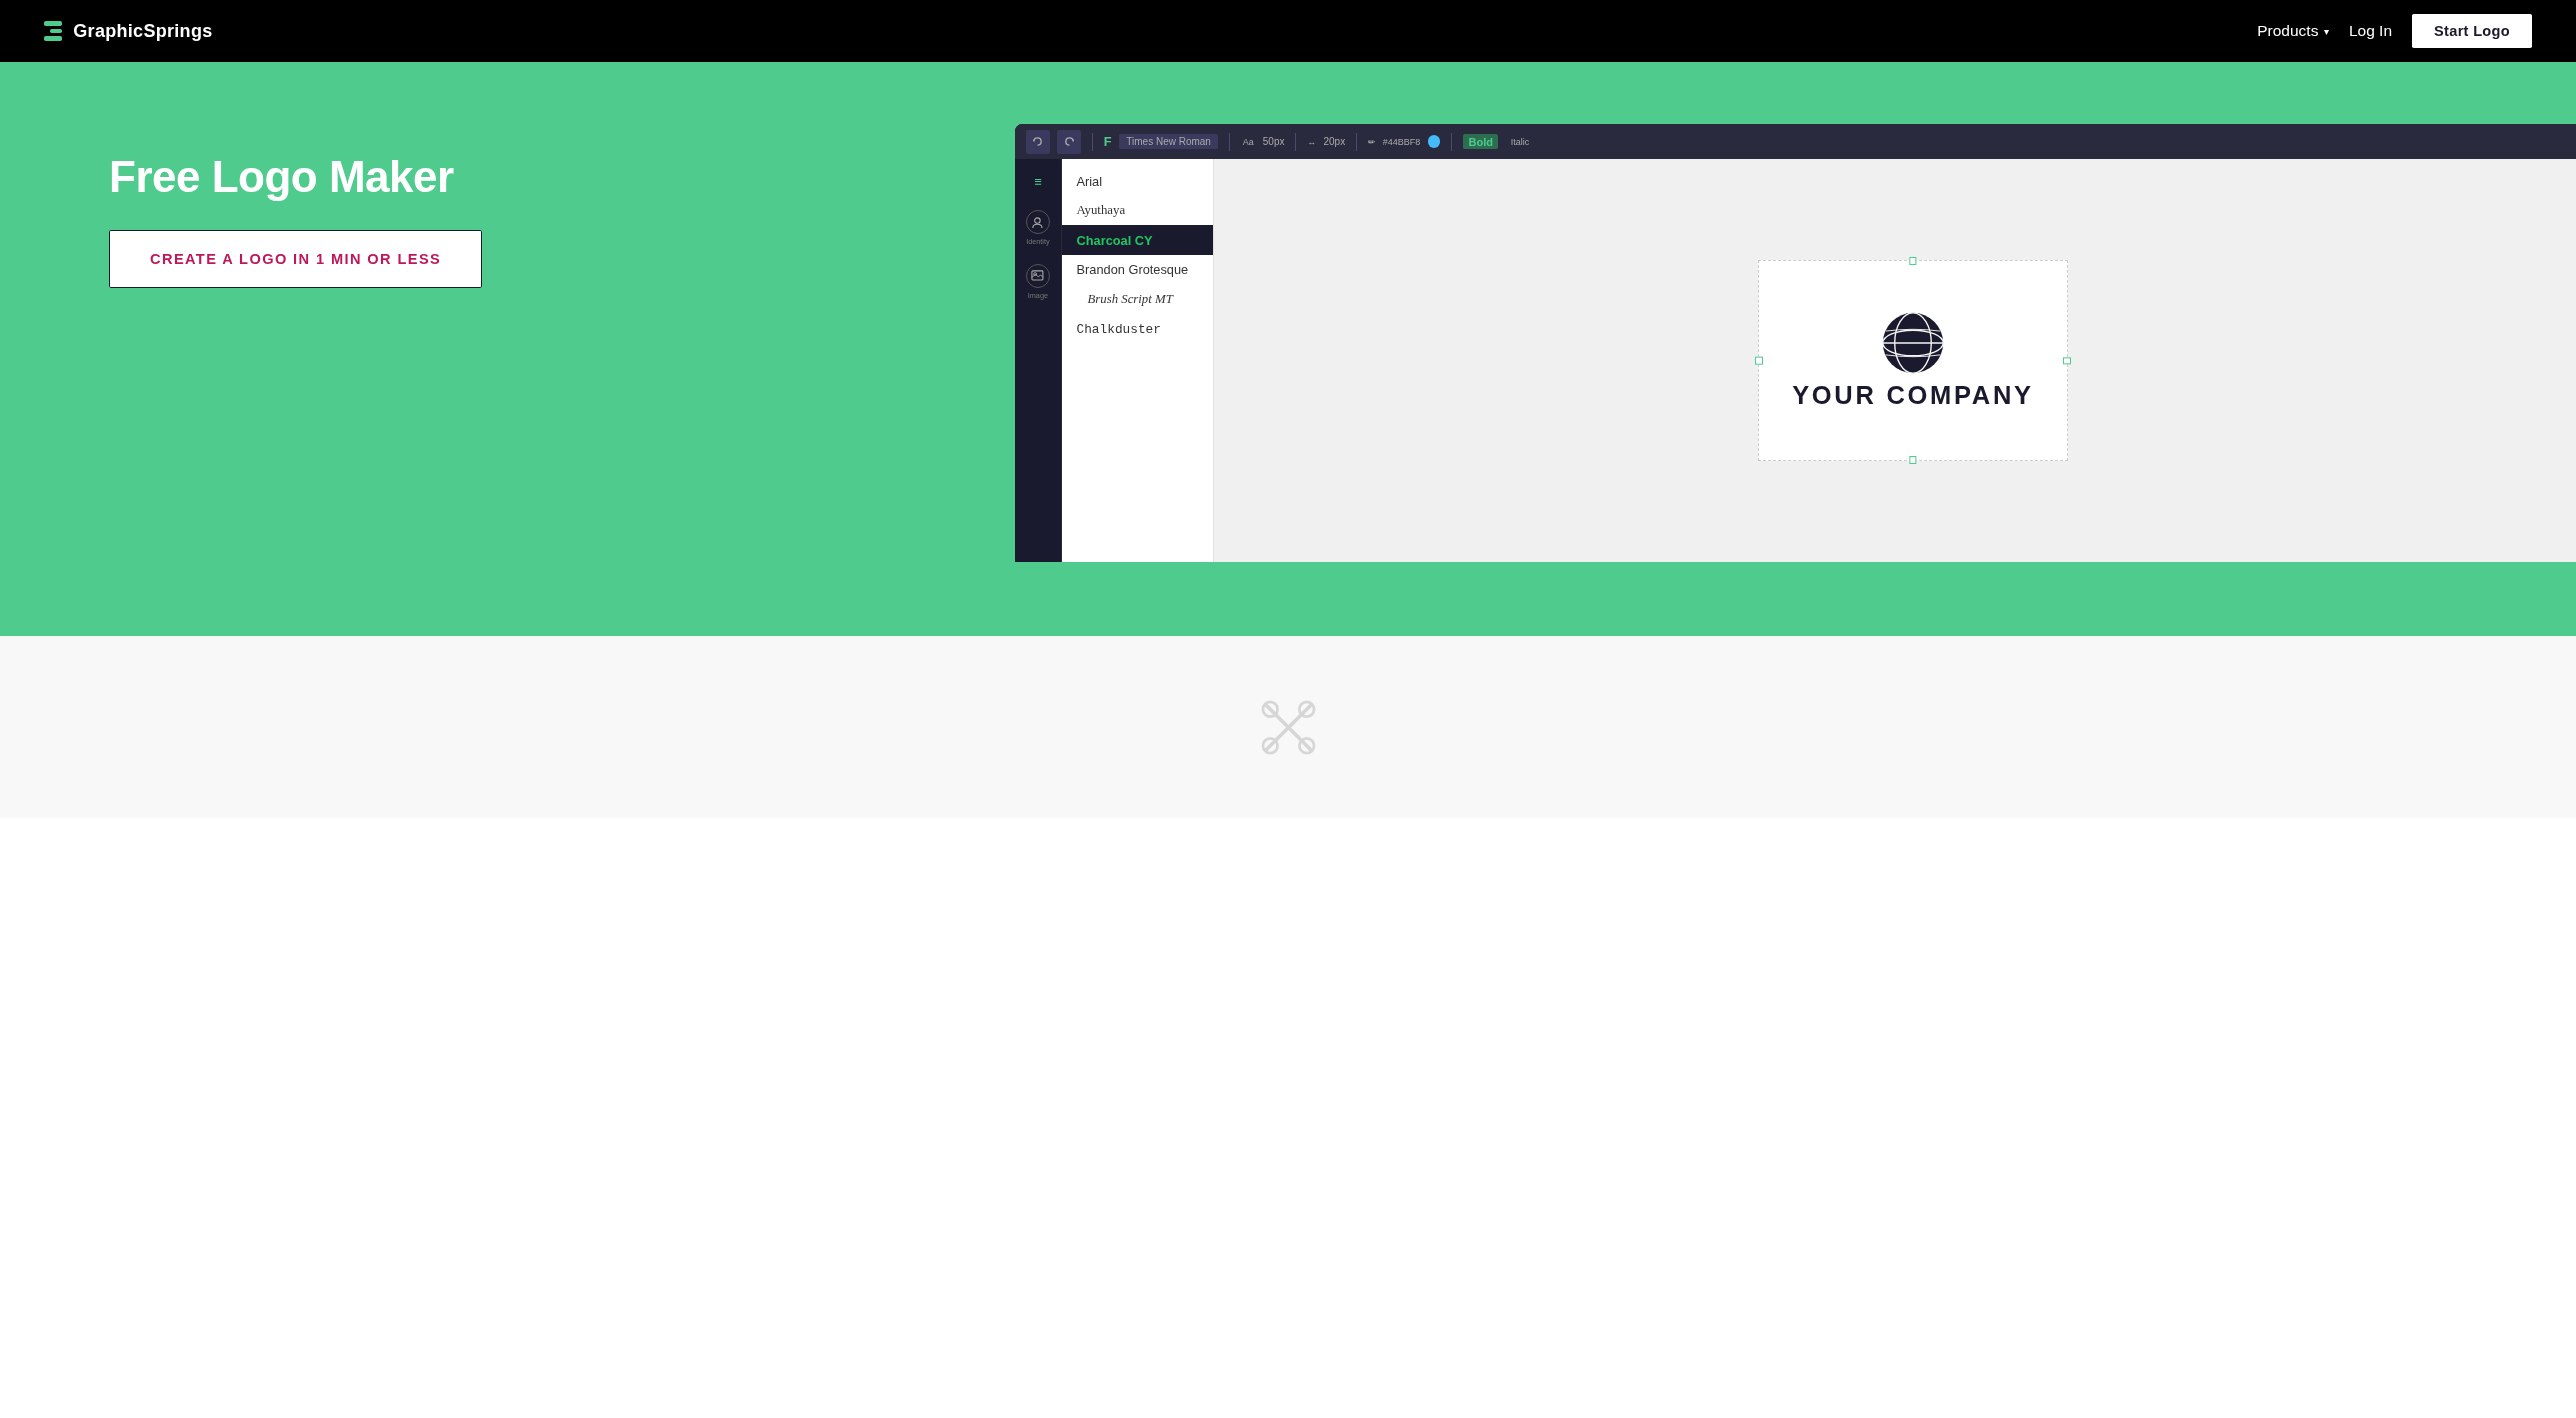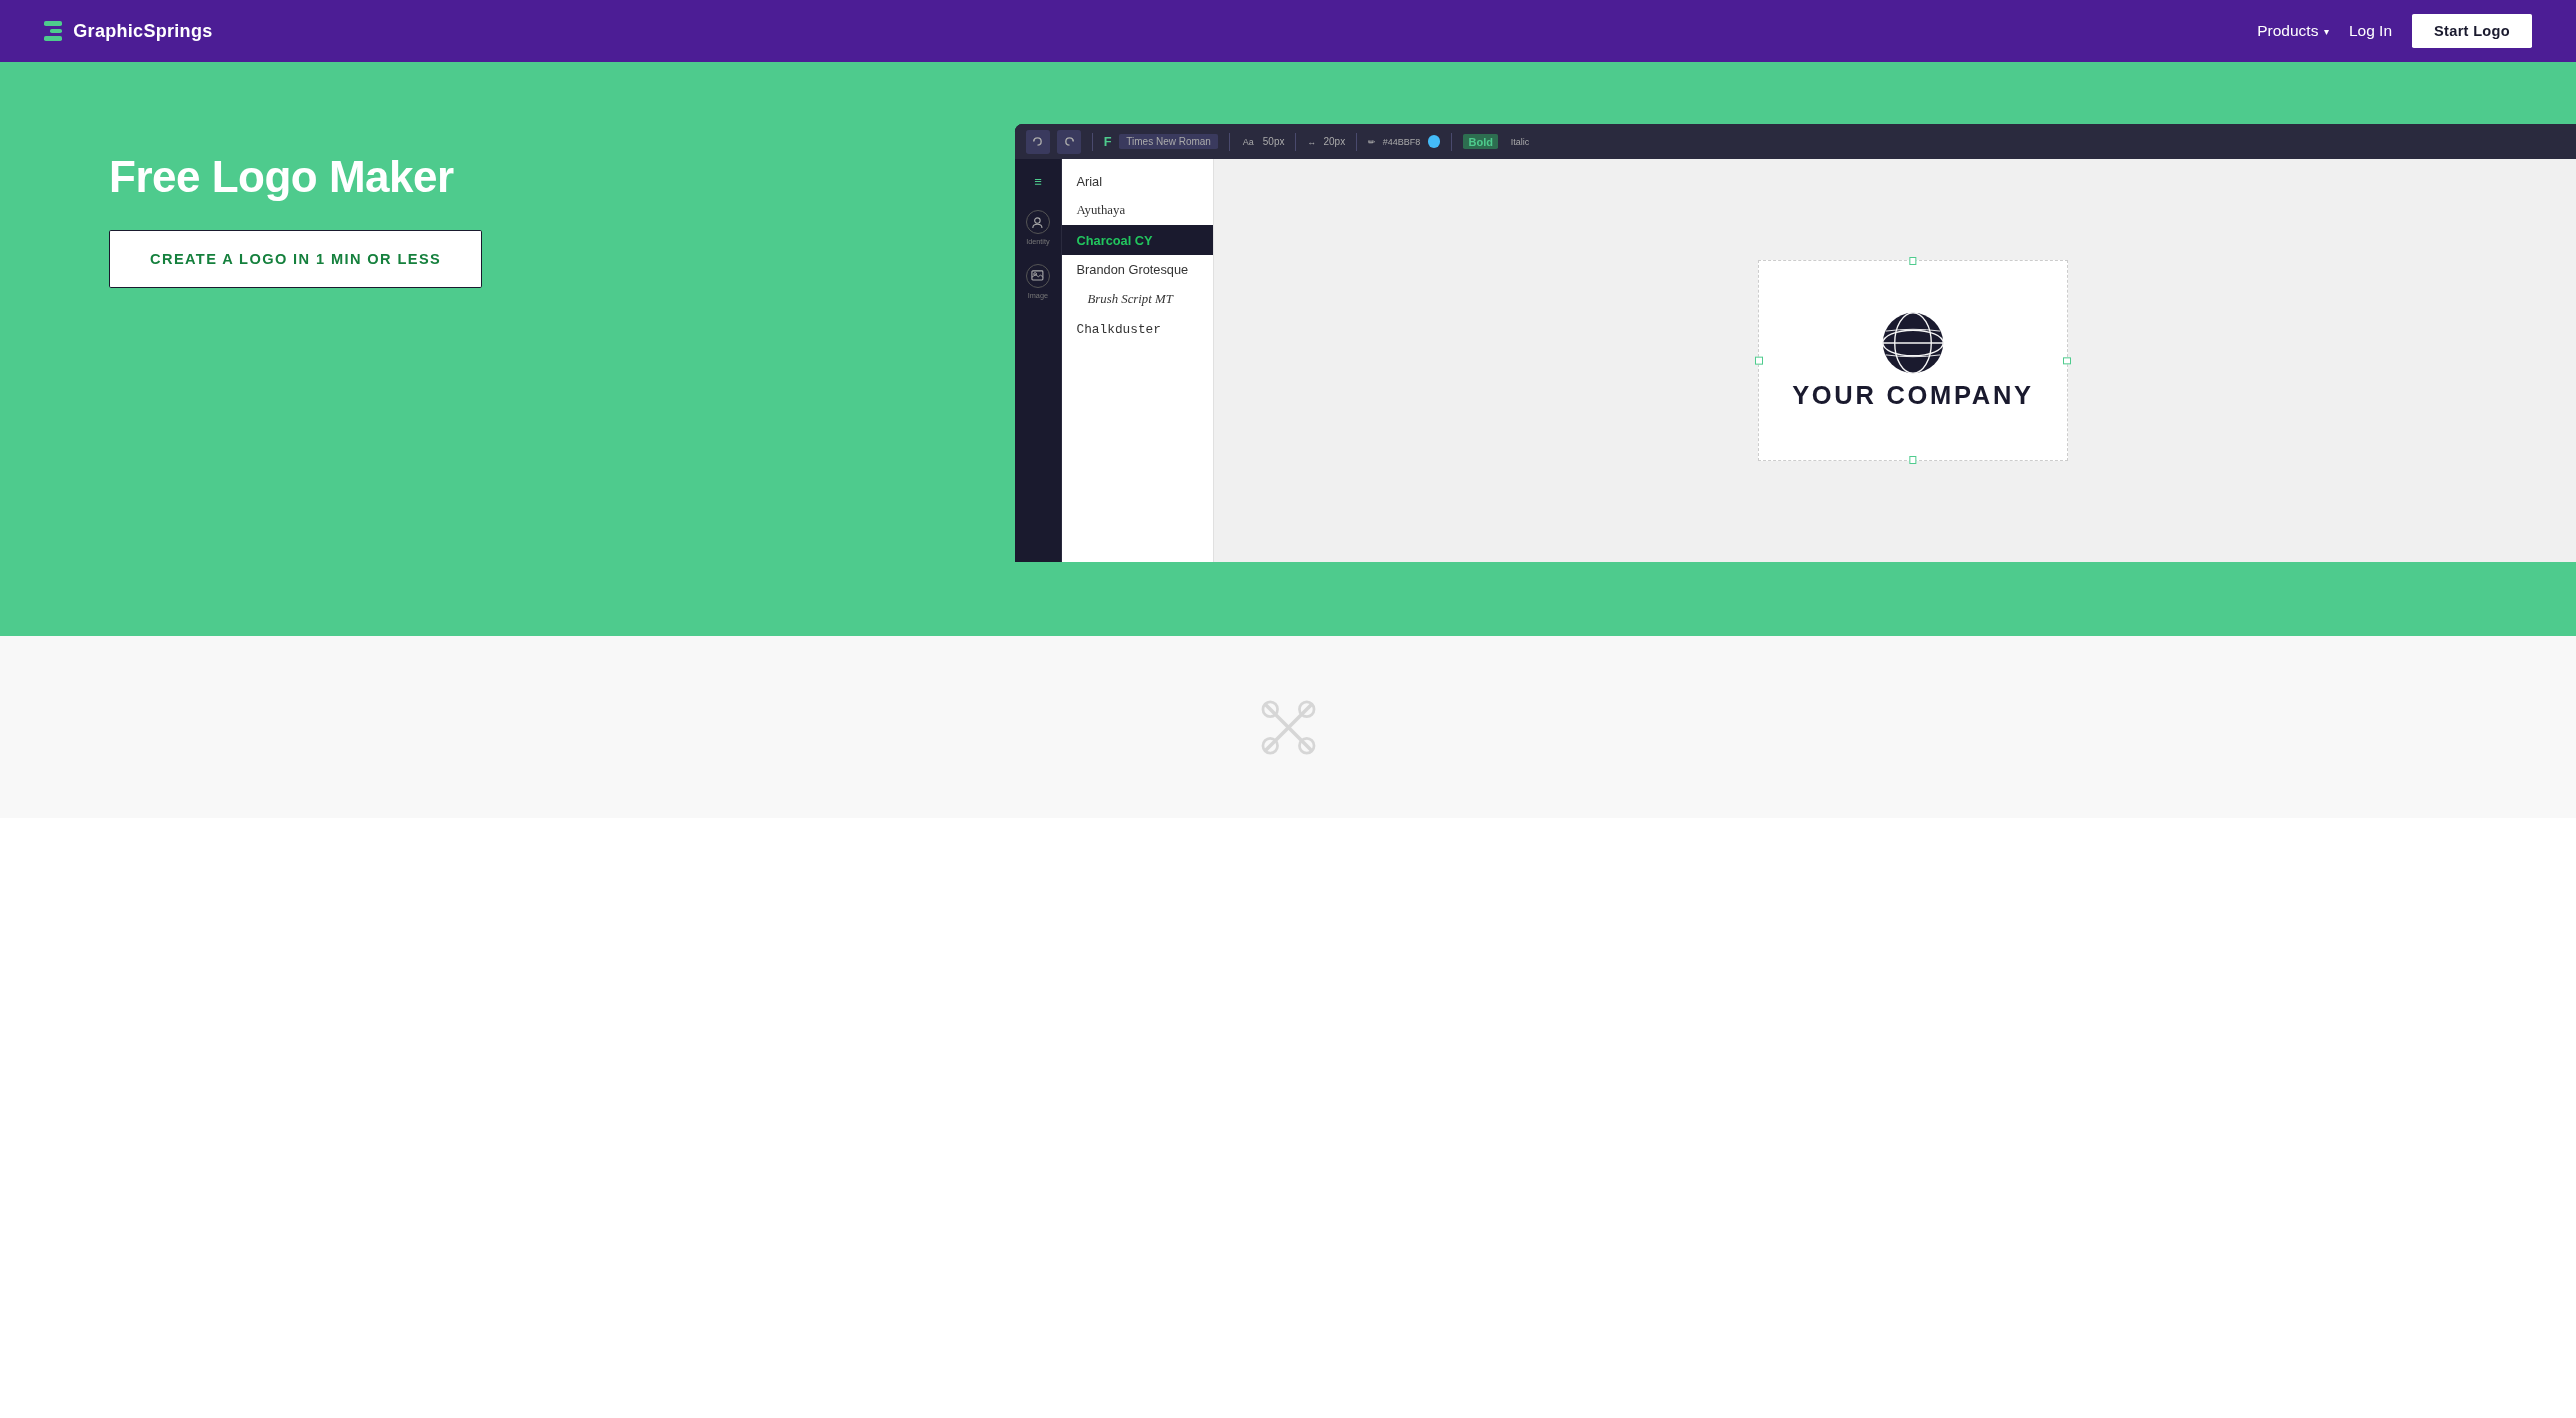--- a/index.html
+++ b/index.html
@@ -1,20 +1,20 @@
 <!DOCTYPE html>
 <html style="font-size:14.6px"><head>
   <meta charset="utf-8">
   <style>
     * { margin: 0; padding: 0; box-sizing: border-box; }
     body { font-family: -apple-system, BlinkMacSystemFont, 'Segoe UI', Arial, sans-serif; overflow-x: hidden; }
 
     
     .navbar {
-      background: #4c1d95;
+      background: #000000;
       display: flex;
       align-items: center;
       justify-content: space-between;
       padding: 0 44px;
       height: 62px;
       position: relative;
       z-index: 10;
     }
     .nav-logo {
       display: flex;
@@ -101,21 +101,21 @@
     .hero-description {
       color: #ffffff;
       font-size: 18px;
       line-height: 1.65;
       margin-bottom: 44px;
       font-weight: 400;
     }
     .btn-cta {
       display: inline-block;
       background: #ffffff;
-      color: #15803d;
+      color: #be185d;
       border: 1.8px solid #1a1a2e;
       padding: 20px 40px;
       font-size: 14.6px;
       font-weight: 800;
       letter-spacing: 1.4px;
       text-transform: uppercase;
       cursor: pointer;
       border-radius: 1.8px;
     }
 

